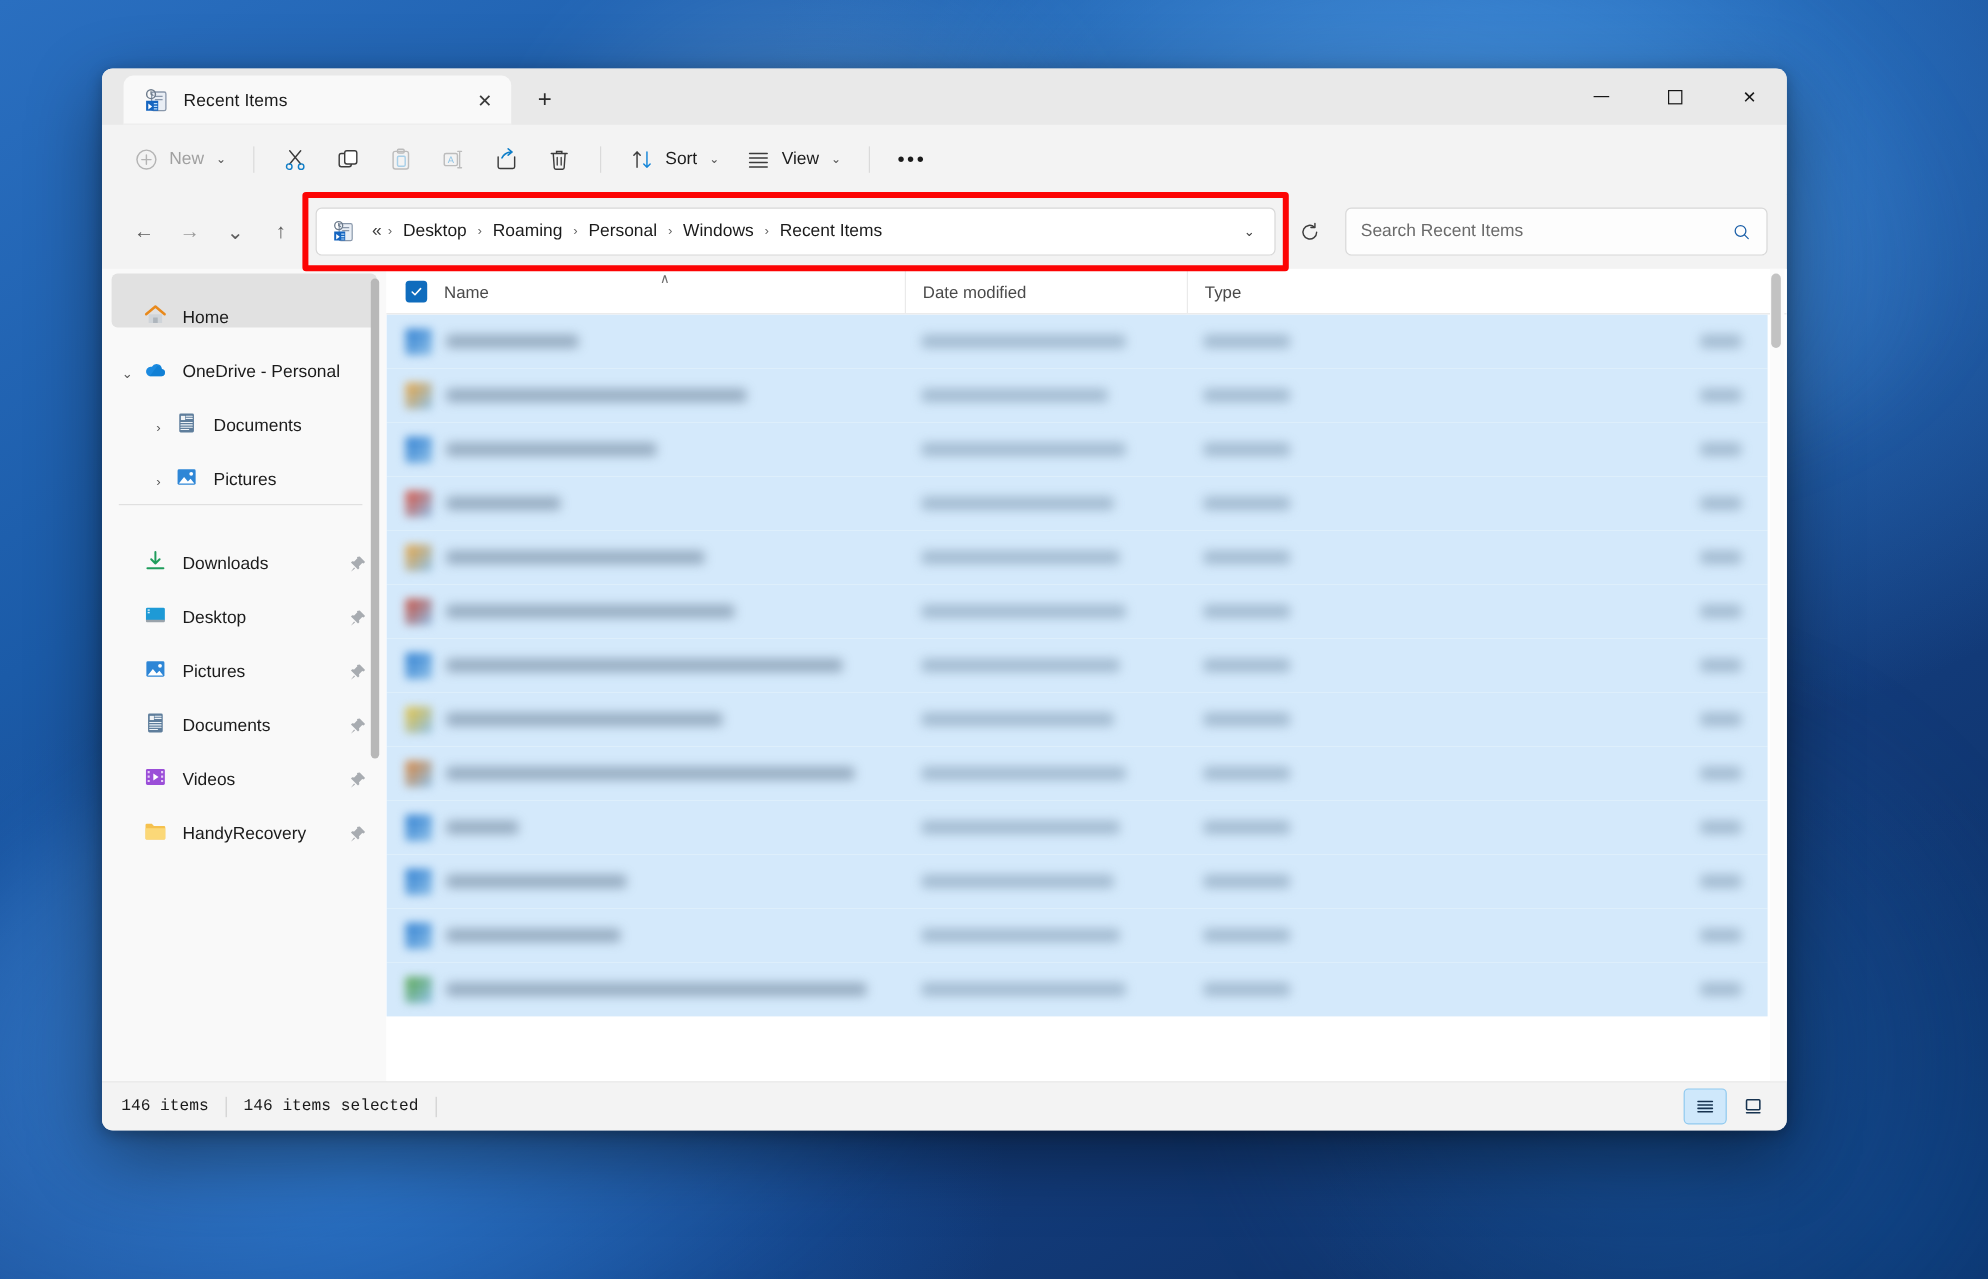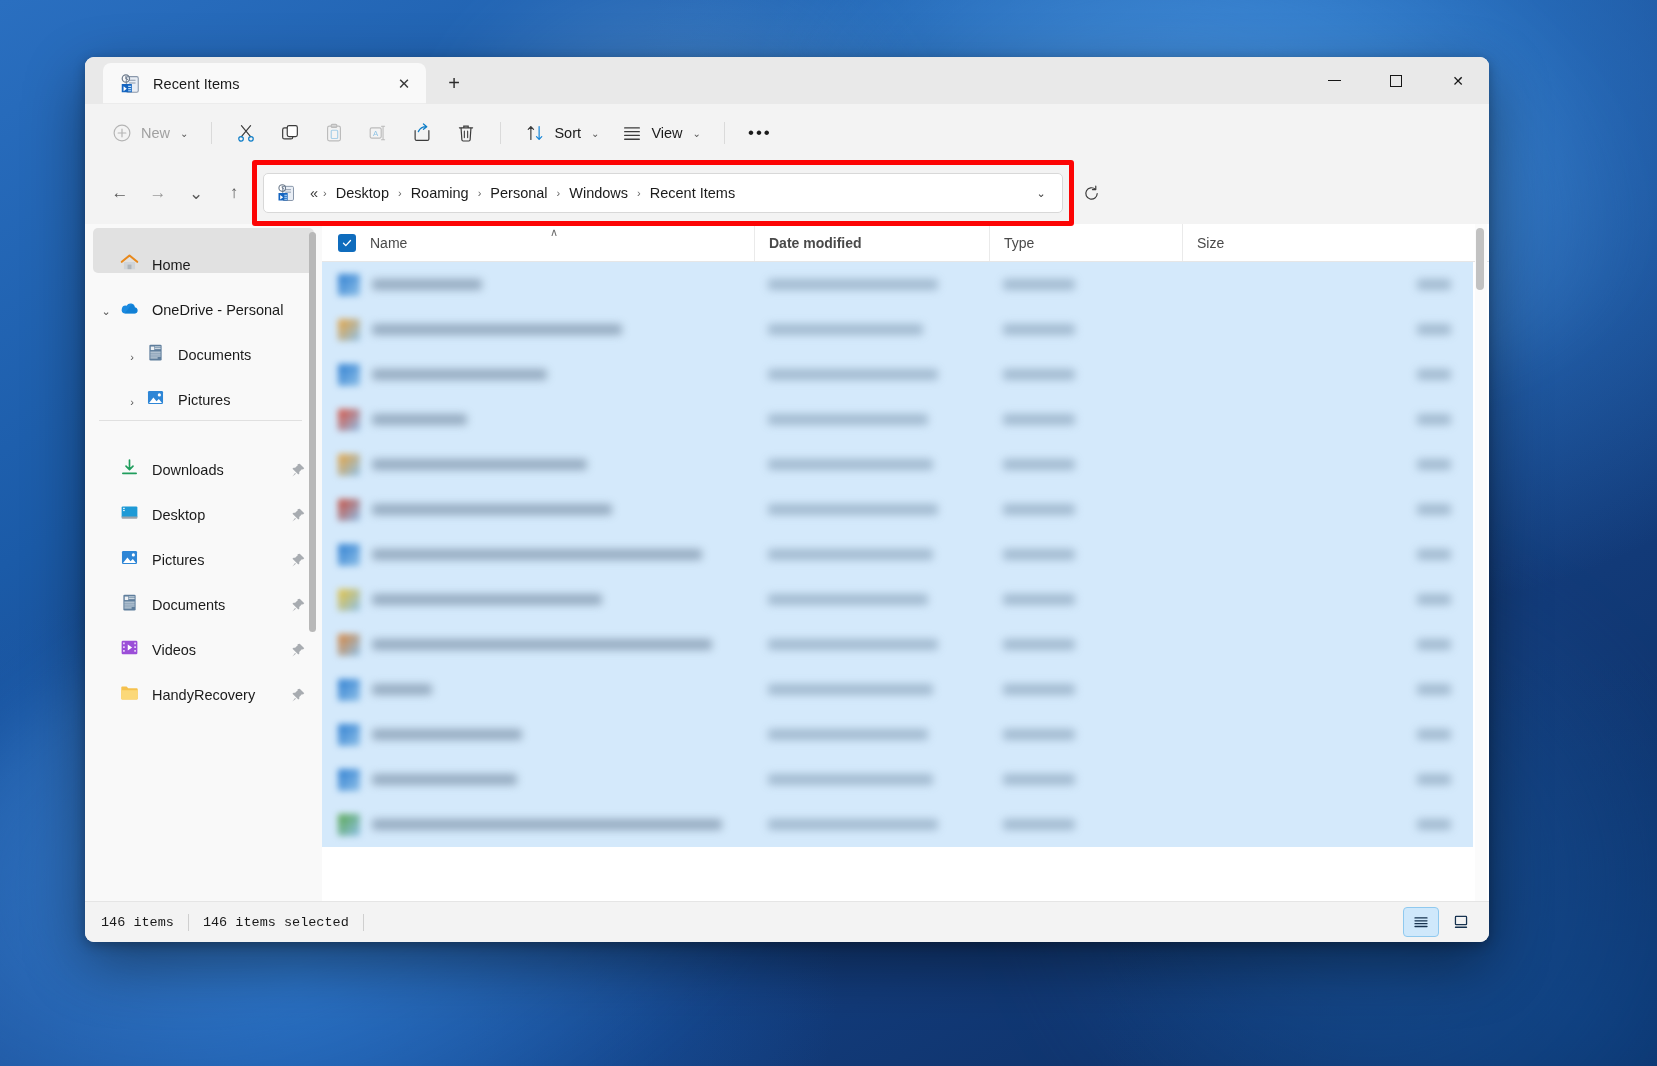--- a/index.html
+++ b/index.html
@@ -191,21 +191,21 @@
     border-bottom: 1px solid #e6e6e6; flex: none; position: relative;
     padding-right: 16px;
   }
   .col {
     font-size: 14px; color: #4a4a4a; padding-left: 14px;
     display: flex; align-items: center; height: 100%;
     border-left: 1px solid #eaeaea;
   }
   .col:first-child { border-left: none; }
   .col-name { width: 432px; flex: none; padding-left: 16px; }
-  .col-date { width: 235px; flex: none; font-weight: bold; }
+  .col-date { width: 235px; flex: none; }
   .col-type { width: 193px; flex: none; }
   .col-size { flex: 1; }
   .hdr-check {
     width: 18px; height: 18px; border-radius: 3px; background: #0f6cbd;
     display: flex; align-items: center; justify-content: center;
     margin-right: 14px; flex: none;
   }
   .hdr-check svg { width: 12px; height: 12px; }
   .sortcaret {
     position: absolute; left: 228px; top: 2px; font-size: 11px; color: #6d6d6d;
@@ -437,20 +437,27 @@
         </div>
       </div>
 
       <div class="refreshbtn">
         <svg viewBox="0 0 24 24" width="19" height="19">
           <path d="M19.2 12a7.2 7.2 0 11-2.3-5.3" fill="none" stroke="#3b3b3b" stroke-width="1.5" stroke-linecap="round"></path>
           <path d="M17.4 2.8v4.2h-4.2" fill="none" stroke="#3b3b3b" stroke-width="1.5" stroke-linecap="round" stroke-linejoin="round"></path>
         </svg>
       </div>
 
+      <div class="searchbox">
+        <input type="text" placeholder="Search Recent Items" style="">
+        <svg viewBox="0 0 24 24" width="17" height="17">
+          <circle cx="10.5" cy="10.5" r="6.3" fill="none" stroke="#1b5fa8" stroke-width="1.5"></circle>
+          <path d="M15.2 15.2l4.4 4.4" stroke="#1b5fa8" stroke-width="1.5" stroke-linecap="round"></path>
+        </svg>
+      </div>
     </div>
 
     <div class="body">
 
       <div class="sidebar">
 
         <div class="nav-item selected">
           <span class="nav-expander"></span>
           <span class="nav-ico">
             <svg viewBox="0 0 24 24" width="21" height="21">
@@ -623,23 +630,20 @@
                   <path d="M5 12.6l4.6 4.6L19 7" fill="none" stroke="#fff" stroke-width="2.6" stroke-linecap="round" stroke-linejoin="round"></path>
                 </svg>
             </span>
             <span>Name</span>
           </div>
           <div class="col col-date">
             <span>Date modified</span>
           </div>
           <div class="col col-type">
             <span>Type</span>
-          </div>
-          <div class="col col-size">
-            <span>Size</span>
           </div>
           <span class="sortcaret">∧</span>
         </div>
 
         <div class="filelist" id="filelist">
             <div class="frow" style="background: rgb(212, 233, 251);">
               <div class="fcell fc-name">
                 <span class="fico" style="background: linear-gradient(135deg, rgb(47, 127, 209), rgb(143, 192, 232));"></span>
                 <span class="blurtext dark" style="width: 110px;"></span>
               </div>

